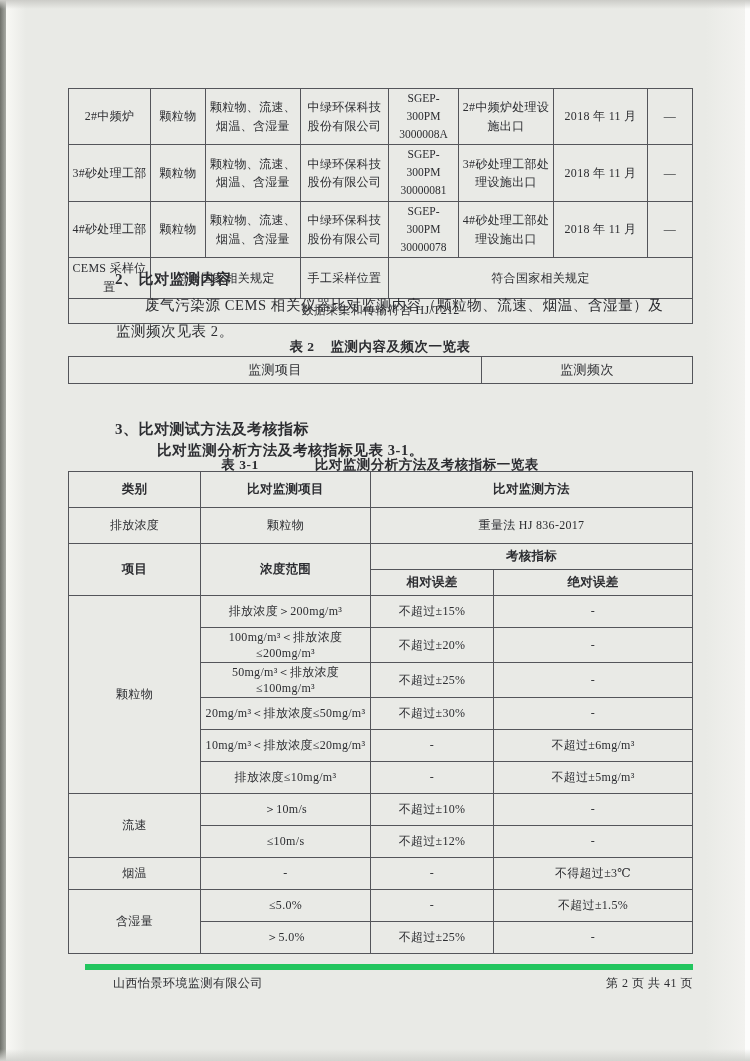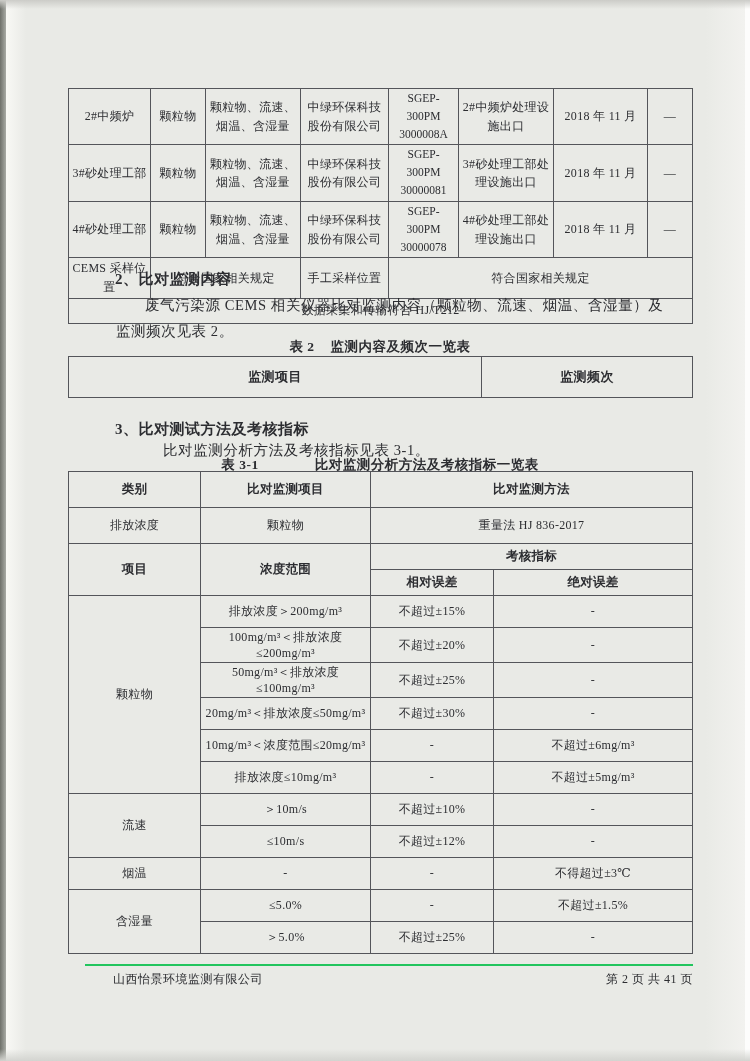--- a/index.html
+++ b/index.html
@@ -36,33 +36,33 @@
   .para{position:absolute;font-size:14.5px;letter-spacing:.6px;white-space:nowrap;}
   .caption{position:absolute;left:68px;width:624px;font-size:13.5px;font-weight:bold;
            display:flex;justify-content:center;align-items:flex-end;letter-spacing:.5px;}
   #table2-caption{top:338px;}
   #table2-caption .cap-label{margin-right:16px;}
   #table3-caption{top:456px;}
   #table3-caption .cap-label{margin-right:56px;}
 
   
   #table2{left:68px;top:356px;width:624px;font-size:12.5px;letter-spacing:.4px;}
-  #table2 tr.th{height:41px;font-weight:bold;font-size:13px;}
+  #table2 tr.th{height:27px;font-weight:normal;font-size:13px;}
   #table2 tr.dr{height:31px;}
 
   
   #table3{left:68px;top:471px;width:624px;font-size:12px;letter-spacing:.3px;}
   #table3 tr.h36{height:36px;}
   #table3 tr.h26{height:26px;}
   #table3 tr.dr{height:32px;}
   #table3 .bold{font-weight:bold;font-size:12.5px;}
 
   
   #footer{position:absolute;left:85px;top:964px;width:608px;
-          border-top:2px solid #22c55e;padding-top:5px;
+          border-top:6px solid #22c55e;padding-top:5px;
           display:flex;justify-content:space-between;
           font-size:12px;letter-spacing:.5px;}
   #footer .company{padding-left:28px;}
 </style>
 </head>
 <body>
 
 <div class="scan">
 
   <div class="edge edge-left-dark"></div>
@@ -143,21 +143,21 @@
     </colgroup>
     <tbody>
       <tr class="th">
         <td colspan="2">监测项目</td>
         <td>监测频次</td>
       </tr>
     </tbody>
   </table>
 
   <div class="h2" style="left:115px;top:420px;">3、比对测试方法及考核指标</div>
-  <div class="para" style="left:163px;top:441px;">比对监测分析方法及考核指标见表 3-1。</div>
+  <div class="para" style="left:157px;top:441px;font-weight:bold;">比对监测分析方法及考核指标见表 3-1。</div>
 
   <div class="caption" id="table3-caption">
     <span class="cap-label">表 3-1</span>
     <span>比对监测分析方法及考核指标一览表</span>
   </div>
 
   <table id="table3">
     <colgroup>
       <col style="width:132px">
         <col style="width:170px">
@@ -200,21 +200,21 @@
         <td>50mg/m³＜排放浓度≤100mg/m³</td>
         <td>不超过±25%</td>
         <td>-</td>
       </tr>
       <tr class="dr">
         <td>20mg/m³＜排放浓度≤50mg/m³</td>
         <td>不超过±30%</td>
         <td>-</td>
       </tr>
       <tr class="dr">
-        <td>10mg/m³＜浓度范围≤20mg/m³</td>
+        <td>10mg/m³＜排放浓度≤20mg/m³</td>
         <td>-</td>
         <td>不超过±6mg/m³</td>
       </tr>
       <tr class="dr">
         <td>排放浓度≤10mg/m³</td>
         <td>-</td>
         <td>不超过±5mg/m³</td>
       </tr>
 
       <tr class="dr">

